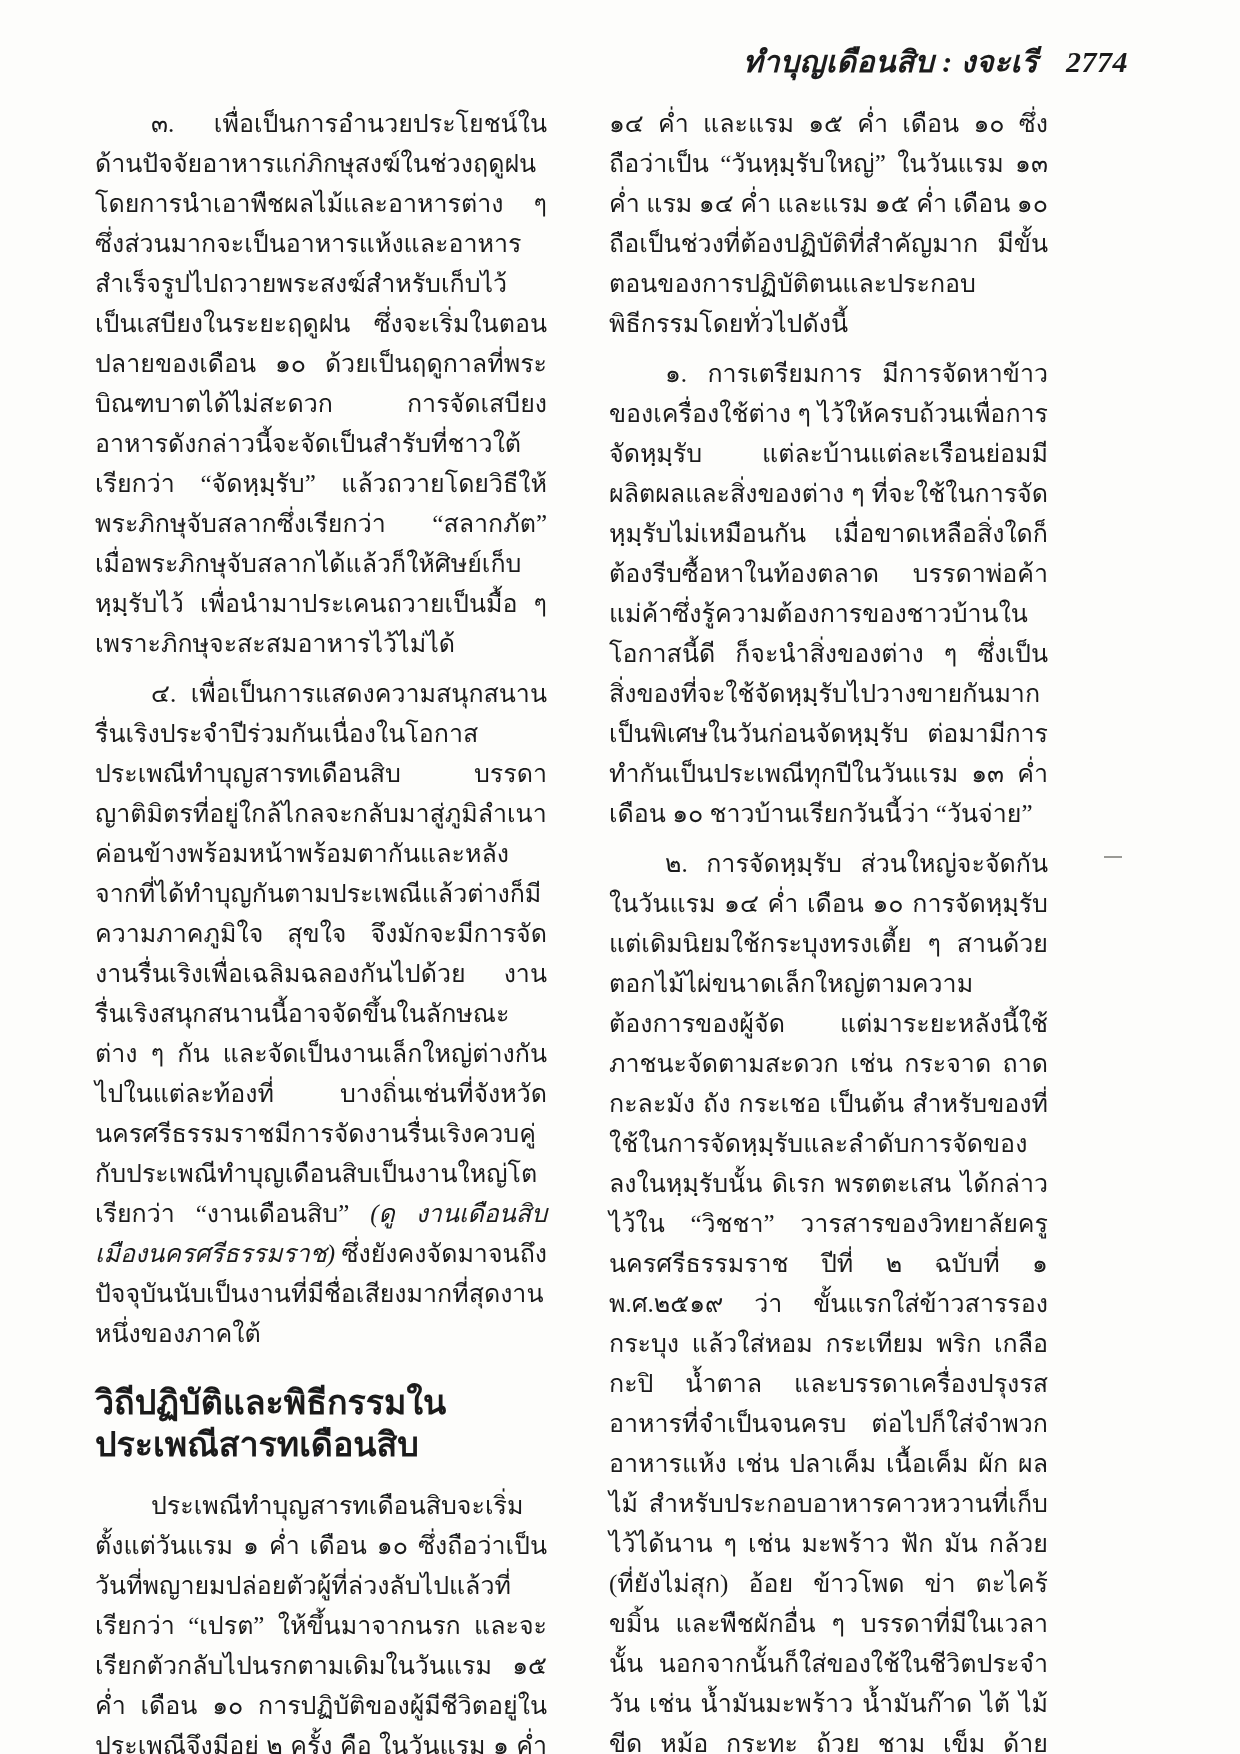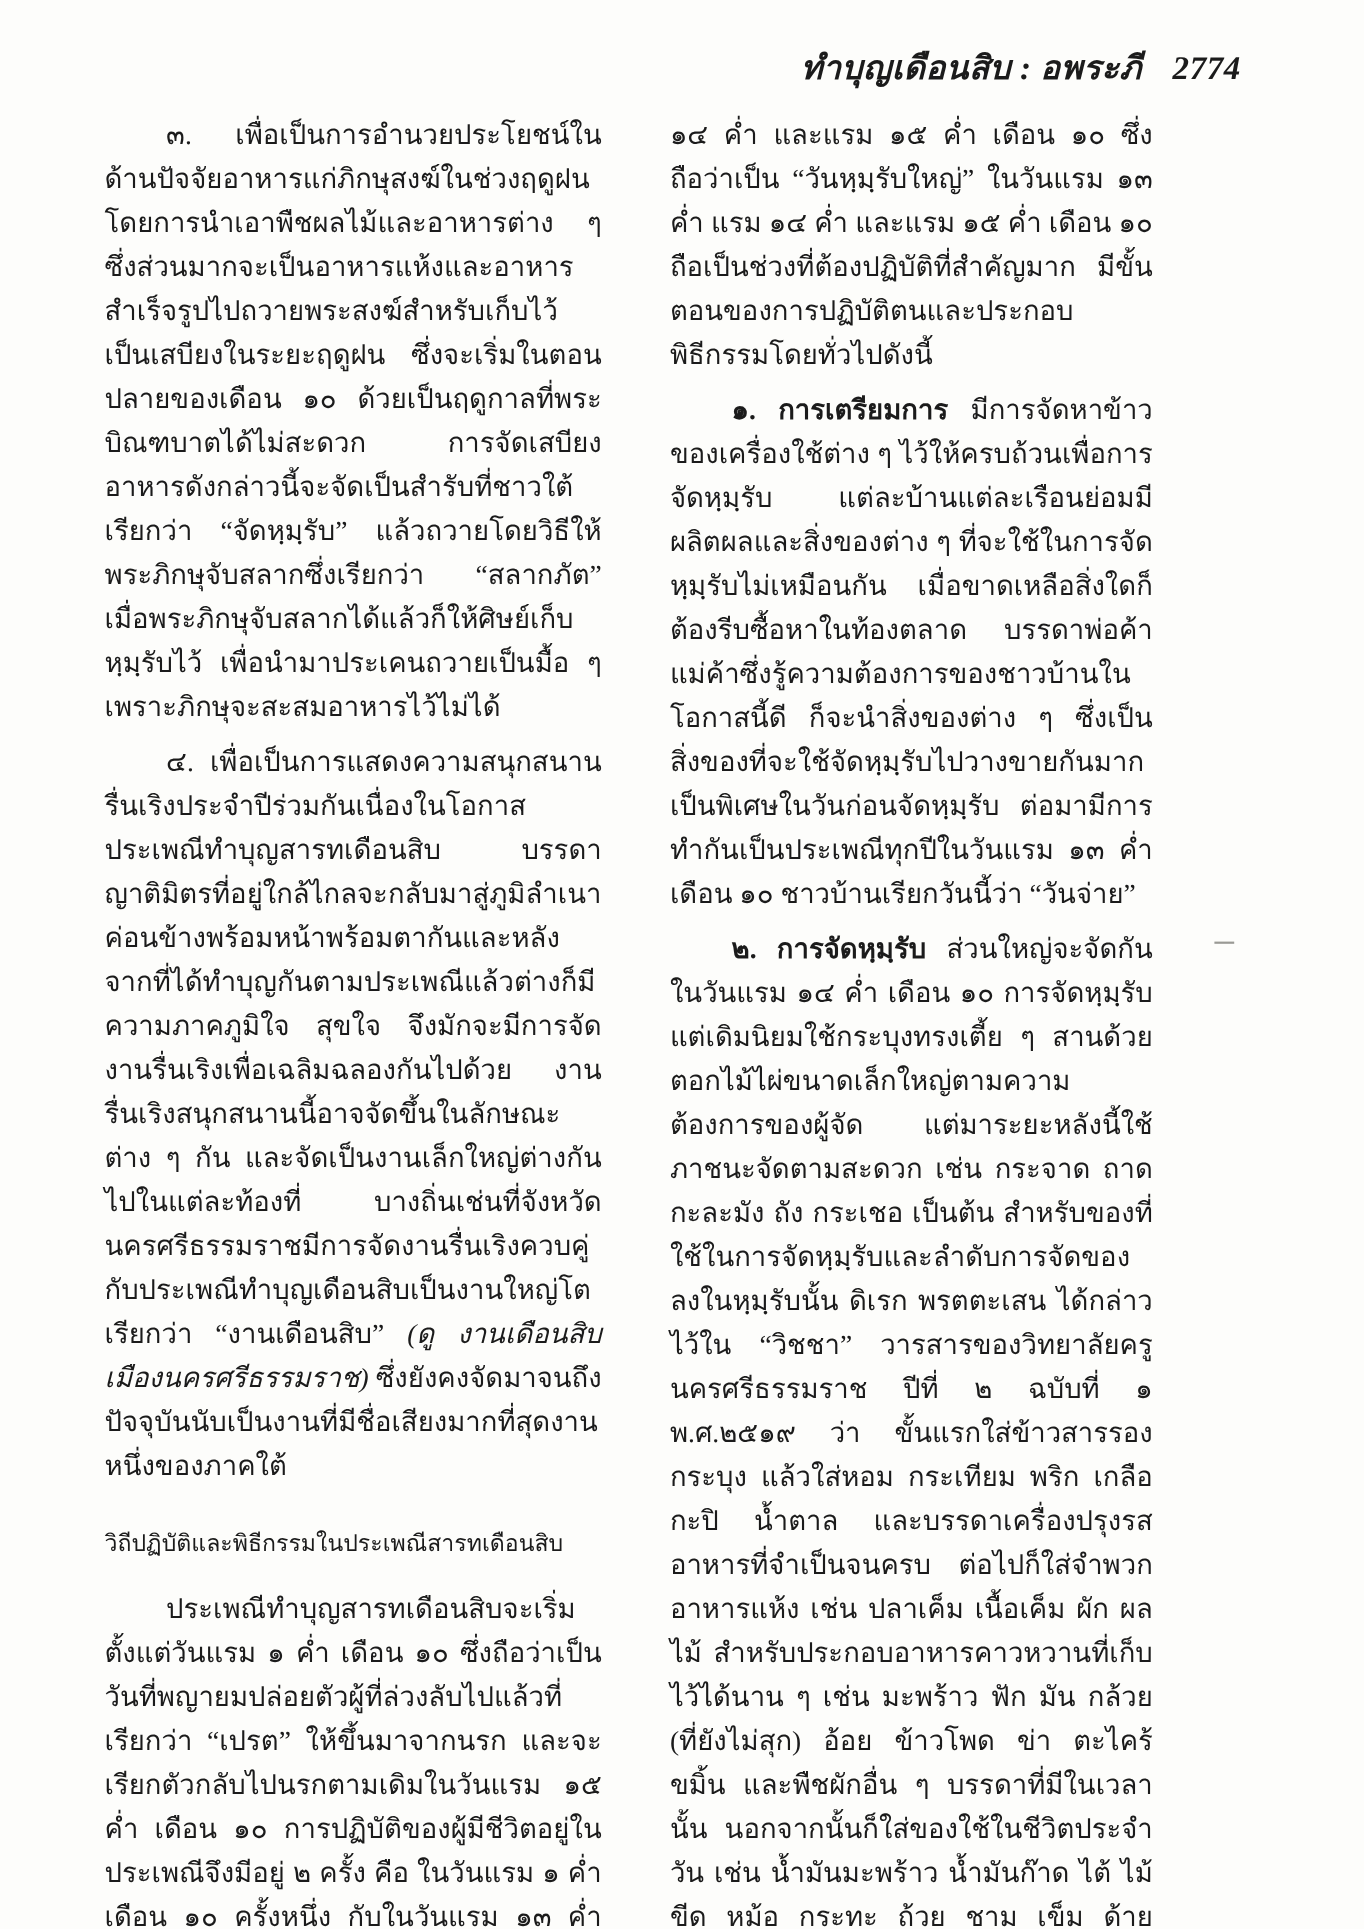--- a/index.html
+++ b/index.html
@@ -38,44 +38,44 @@
   p {
     font-size: 25px;
     line-height: 40px;
     text-align: justify;
     margin-bottom: 10px;
     word-break: normal;
   }
   .indent    { text-indent: 56px; }
   .noindent  { text-indent: 0; }
   .section-heading {
-    font-size: 21px;
+    font-size: 34px;
     line-height: 42px;
-    font-weight: normal;
+    font-weight: bold;
     margin: 28px 0 20px 0;
     text-align: left;
   }
-  .lead-bold { font-weight: bold; }
+  .lead-bold { font-weight: normal; }
   .emph { font-style: italic; }
   .margin-mark {
     position: absolute;
     top: 856px;
     right: 118px;
     width: 18px;
     height: 2px;
     background: #9a9a95;
   }
 </style>
 </head>
 <body>
 
 <div class="page">
 
   <div class="running-head">
-    <span>ทำบุญเดือนสิบ : อพระภี</span><span class="pageno">2774</span>
+    <span>ทำบุญเดือนสิบ : งจะเรี</span><span class="pageno">2774</span>
   </div>
 
   <div class="margin-mark"></div>
 
   <div class="columns">
 
     <div class="col left">
       <p class="indent">๓. เพื่อเป็นการอำนวยประโยชน์ในด้านปัจจัยอาหารแก่ภิกษุสงฆ์ในช่วงฤดูฝน โดยการนำเอาพืชผลไม้และอาหารต่าง ๆ ซึ่งส่วนมากจะเป็นอาหารแห้งและอาหารสำเร็จรูปไปถวายพระสงฆ์สำหรับเก็บไว้เป็นเสบียงในระยะฤดูฝน ซึ่งจะเริ่มในตอนปลายของเดือน ๑๐ ด้วยเป็นฤดูกาลที่พระบิณฑบาตได้ไม่สะดวก การจัดเสบียงอาหารดังกล่าวนี้จะจัดเป็นสำรับที่ชาวใต้เรียกว่า “จัดหฺมฺรับ” แล้วถวายโดยวิธีให้พระภิกษุจับสลากซึ่งเรียกว่า “สลากภัต” เมื่อพระภิกษุจับสลากได้แล้วก็ให้ศิษย์เก็บหฺมฺรับไว้ เพื่อนำมาประเคนถวายเป็นมื้อ ๆ เพราะภิกษุจะสะสมอาหารไว้ไม่ได้</p>
       <p class="indent"><span>๔. เพื่อเป็นการแสดงความสนุกสนานรื่นเริงประจำปีร่วมกันเนื่องในโอกาสประเพณีทำบุญสารทเดือนสิบ บรรดาญาติมิตรที่อยู่ใกล้ไกลจะกลับมาสู่ภูมิลำเนาค่อนข้างพร้อมหน้าพร้อมตากันและหลังจากที่ได้ทำบุญกันตามประเพณีแล้วต่างก็มีความภาคภูมิใจ สุขใจ จึงมักจะมีการจัดงานรื่นเริงเพื่อเฉลิมฉลองกันไปด้วย งานรื่นเริงสนุกสนานนี้อาจจัดขึ้นในลักษณะต่าง ๆ กัน และจัดเป็นงานเล็กใหญ่ต่างกันไปในแต่ละท้องที่ บางถิ่นเช่นที่จังหวัดนครศรีธรรมราชมีการจัดงานรื่นเริงควบคู่กับประเพณีทำบุญเดือนสิบเป็นงานใหญ่โตเรียกว่า “งานเดือนสิบ” </span><span class="emph">(ดู งานเดือนสิบเมืองนครศรีธรรมราช)</span><span> ซึ่งยังคงจัดมาจนถึงปัจจุบันนับเป็นงานที่มีชื่อเสียงมากที่สุดงานหนึ่งของภาคใต้</span></p>
       <h2 class="section-heading">วิถีปฏิบัติและพิธีกรรมในประเพณีสารทเดือนสิบ</h2>

